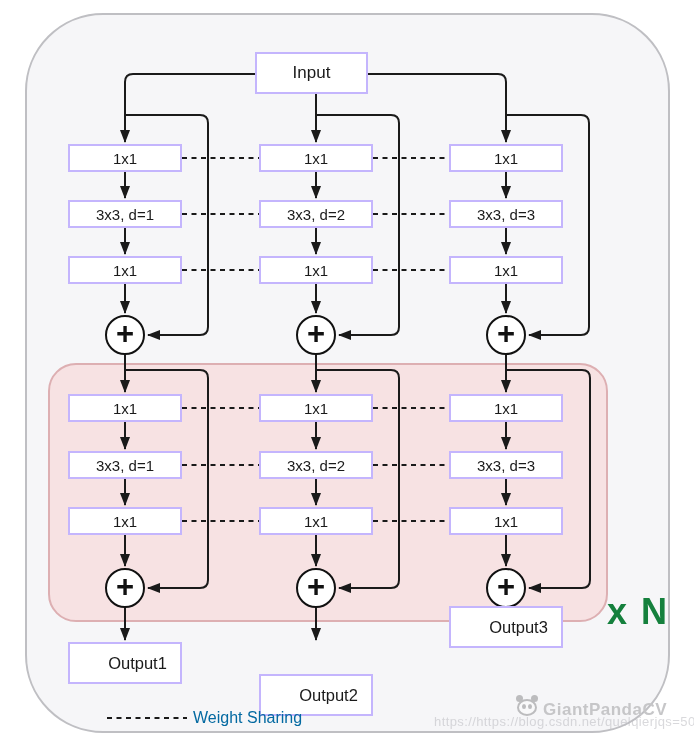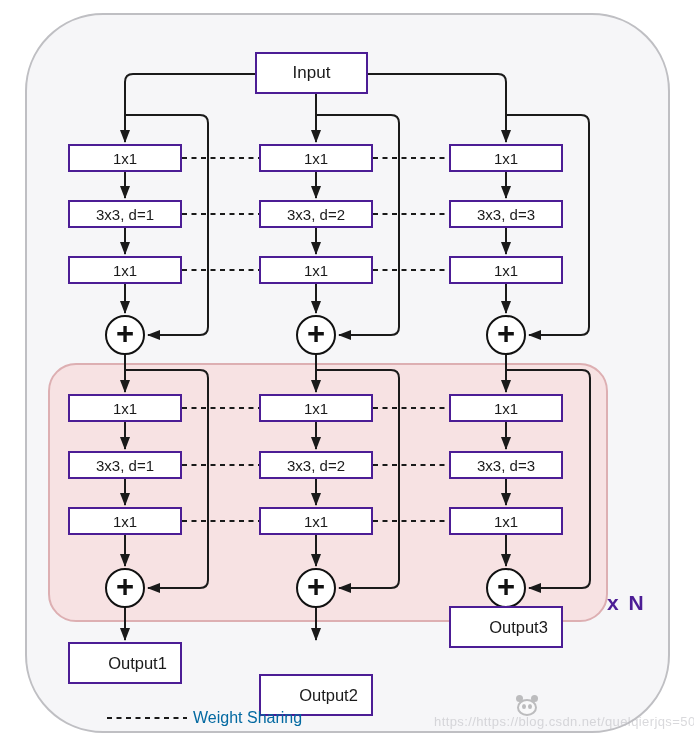--- a/index.html
+++ b/index.html
@@ -5,31 +5,31 @@
   html,body{margin:0;padding:0;background:#ffffff;}
   #page{position:relative;width:694px;height:744px;background:#ffffff;overflow:hidden;
         font-family:"Liberation Sans", sans-serif;color:#1a1a1a;}
   .panel{position:absolute;left:25px;top:13px;width:645px;height:720px;
          background:#f6f6f8;border:2px solid #bfbfc3;border-radius:78px;box-sizing:border-box;z-index:0;}
   .repeat-region{position:absolute;left:48px;top:363px;width:560px;height:259px;
          background:#f7e2e3;border:2px solid #ddafb2;border-radius:28px;box-sizing:border-box;z-index:1;}
   #wires{position:absolute;left:0;top:0;z-index:2;}
   .ln{stroke:#1a1a1a;stroke-width:2;fill:none;}
   .dash{stroke:#1a1a1a;stroke-width:1.8;fill:none;stroke-dasharray:5 4.5;}
-  .box{position:absolute;width:114px;height:28px;background:#ffffff;border:2px solid #4c1d95;
+  .box{position:absolute;width:114px;height:28px;background:#ffffff;border:2px solid #c4b5fd;
        box-sizing:border-box;display:flex;align-items:center;justify-content:center;
        font-size:15px;z-index:3;}
   .io{width:114px;height:42px;font-size:16.5px;padding-left:25px;}
   .input{left:255px;top:52px;width:113px;height:42px;font-size:17px;}
   .circle{position:absolute;width:40px;height:40px;border-radius:50%;background:#ffffff;
        border:2.4px solid #111;box-sizing:border-box;display:flex;align-items:center;
        justify-content:center;z-index:3;}
   .plus{font-size:31px;font-weight:700;line-height:1;margin-top:-3px;color:#111;}
-  .xn{position:absolute;left:607px;top:591px;font-size:21px;font-weight:600;
-      letter-spacing:2px;color:#4c1d95;z-index:3;}
+  .xn{position:absolute;left:607px;top:591px;font-size:36px;font-weight:600;
+      letter-spacing:2px;color:#15803d;z-index:3;}
   .legend-label{position:absolute;left:193px;top:709px;font-size:16px;color:#0369a1;z-index:3;}
   .wm{position:absolute;z-index:4;color:#c6c6c8;}
   .wm-brand{left:543px;top:700px;font-size:17px;font-weight:700;letter-spacing:.5px;}
   .wm-url{left:434px;top:714px;font-size:13px;letter-spacing:.4px;color:rgba(185,185,192,.55);white-space:nowrap;}
   .panda{position:absolute;left:515px;top:695px;width:24px;height:24px;z-index:4;}
   .panda .ear{position:absolute;width:7px;height:7px;border-radius:50%;background:#bcbcbe;top:0;}
   .panda .ear.l{left:1px;} .panda .ear.r{right:1px;}
   .panda .face{position:absolute;left:2px;top:4px;width:20px;height:17px;border-radius:50%;
        background:#f9f9fa;border:2px solid #bcbcbe;box-sizing:border-box;}
   .panda .eye{position:absolute;width:4px;height:5px;border-radius:50%;background:#bcbcbe;top:9px;}
@@ -178,15 +178,16 @@
 
   <div class="legend-label">Weight Sharing</div>
 
   <div class="panda">
     <span class="ear l"></span>
       <span class="ear r"></span>
     <span class="face"></span>
     <span class="eye l"></span>
       <span class="eye r"></span>
   </div>
+  <div class="wm wm-brand">GiantPandaCV</div>
   <div class="wm wm-url">https://https://blog.csdn.net/quelqierjqs=500</div>
 
 </div>
 
 </body></html>

